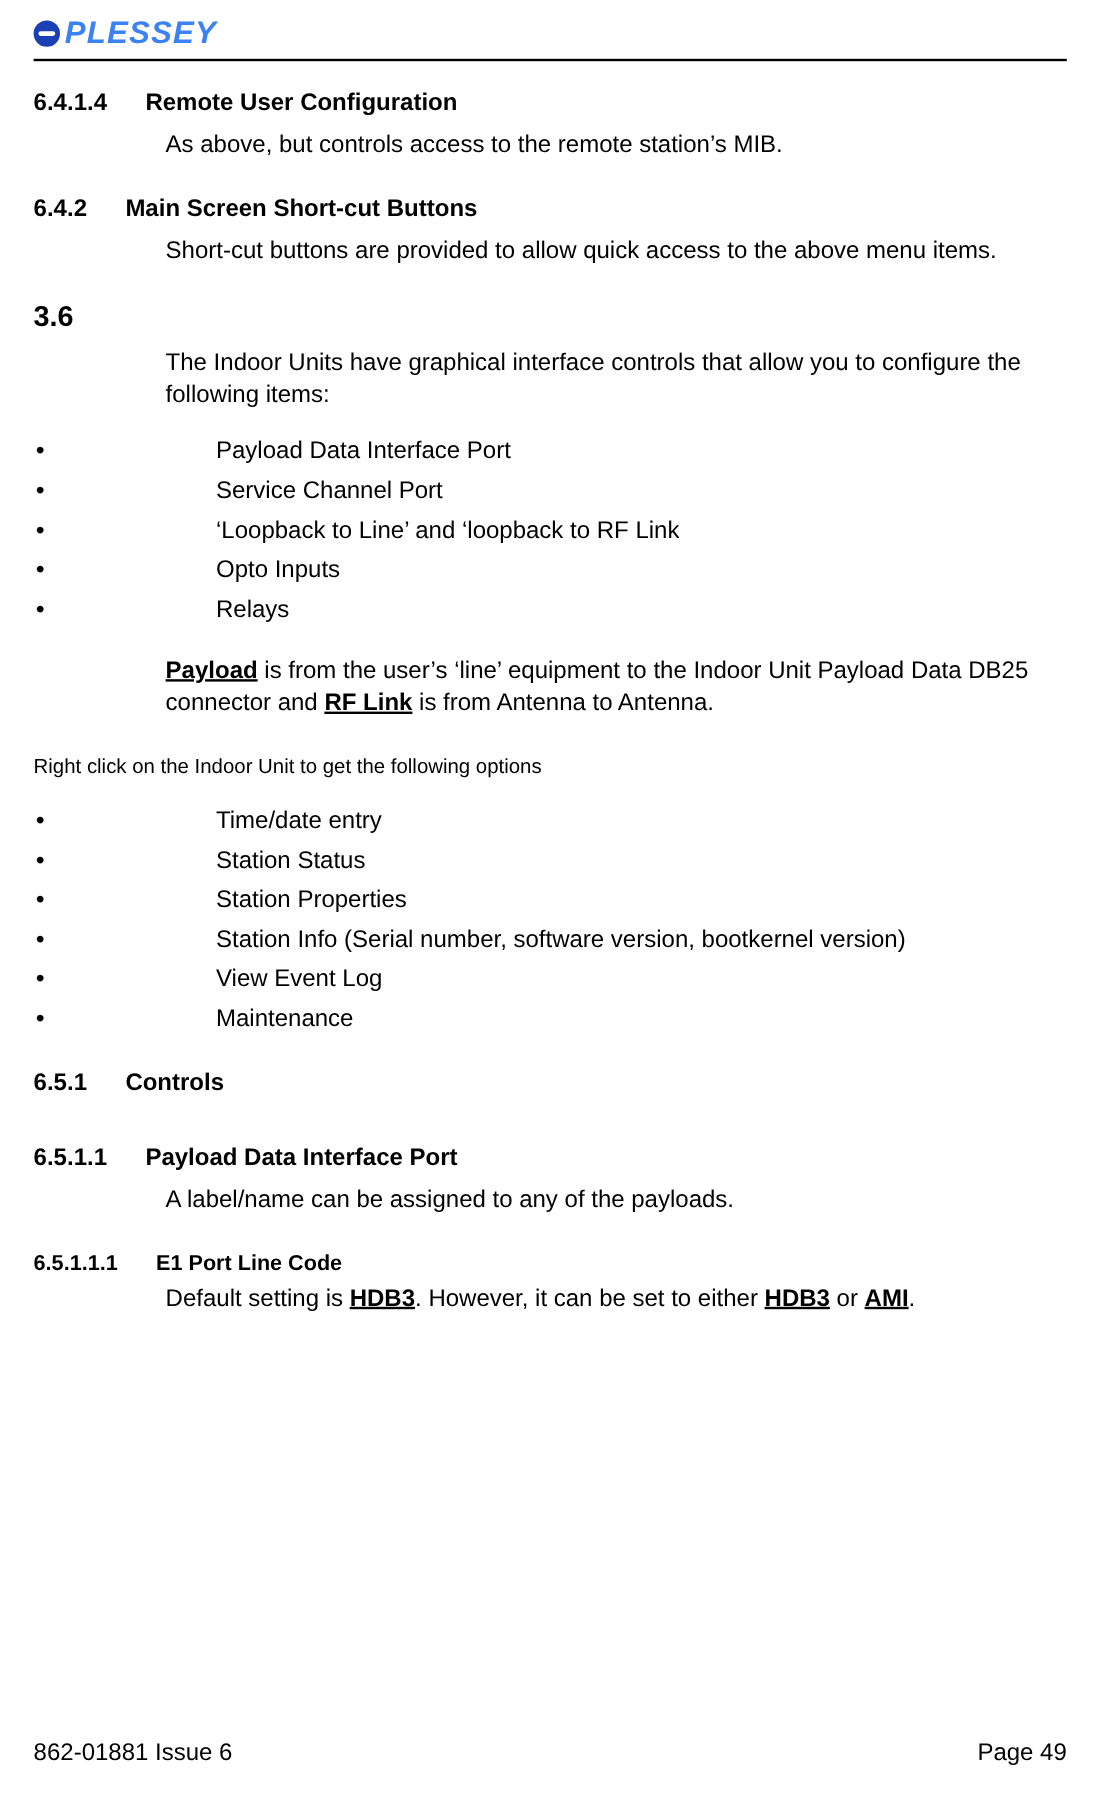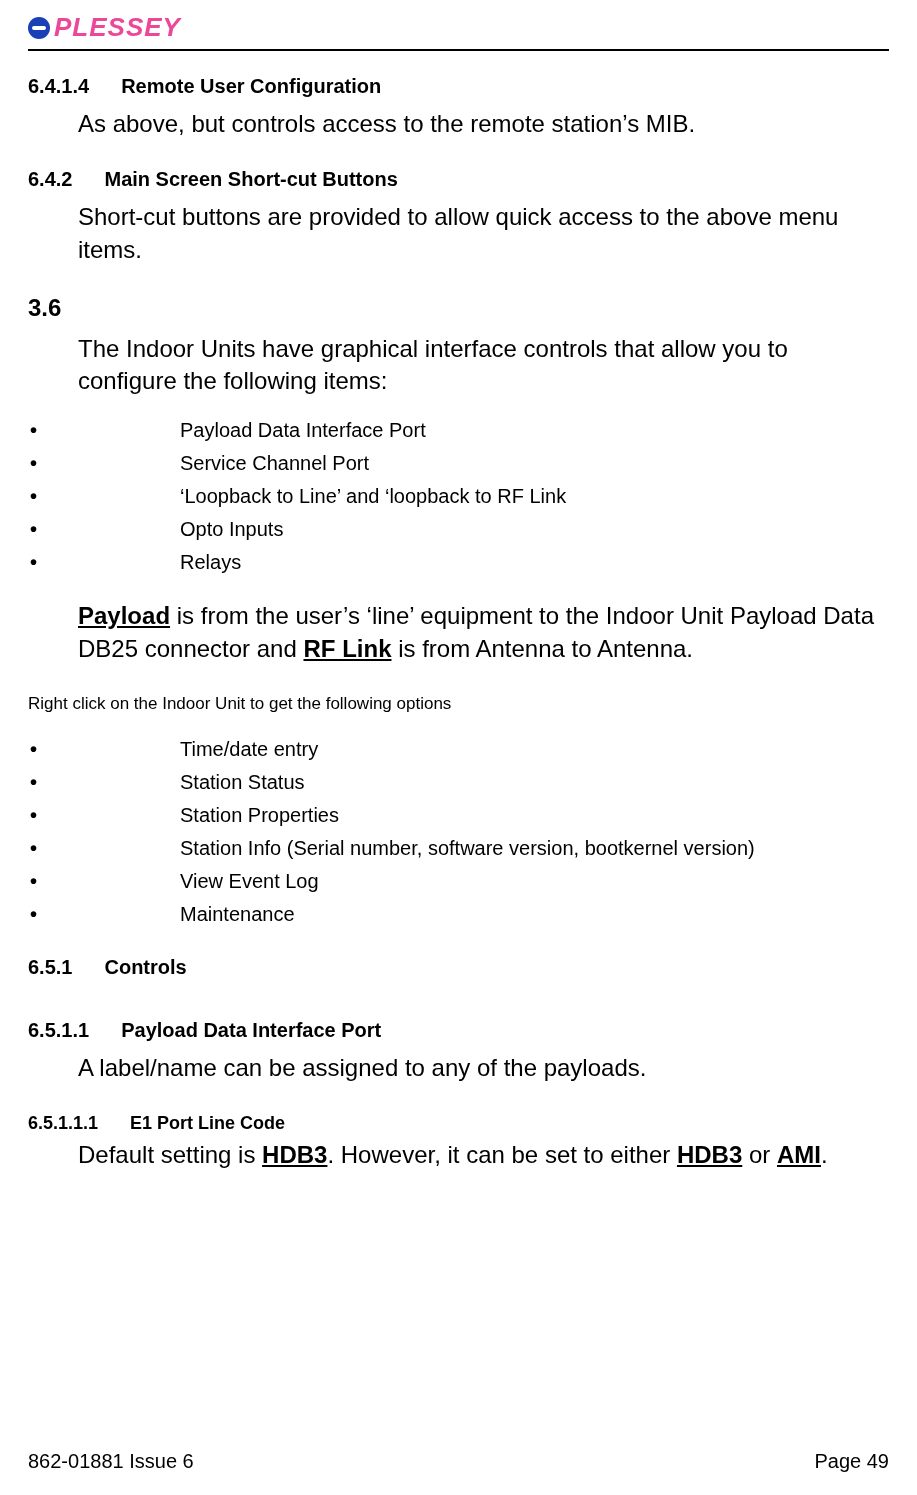--- a/index.html
+++ b/index.html
@@ -40,21 +40,21 @@
   .logo-circle::before {
     content: "";
     position: absolute;
     left: 4px; right: 4px; top: 9px; height: 4px;
     background: #fff;
     border-radius: 2px;
   }
   .logo-text {
     font-weight: 900;
     font-style: italic;
-    color: #ec4899;
+    color: #3b82f6;
     font-size: 26px;
     letter-spacing: 1px;
   }
   .doc-title {
     font-size: 21px;
   }
   .hr {
     height: 2px;
     background: #000;
     margin: 2px 0 18px 0;
@@ -72,23 +72,23 @@
     font-weight: bold;
   }
   .h-text {
     font-weight: bold;
   }
   .h-sec .h-num, .h-sec .h-text { font-size: 24px; }
   .h-sub .h-num, .h-sub .h-text { font-size: 20px; }
   .h-subsub .h-num, .h-subsub .h-text { font-size: 20px; }
   .h-subsubsub .h-num, .h-subsubsub .h-text { font-size: 18px; }
   .body-text {
-    margin-left: 50px;
+    margin-left: 110px;
     margin-top: 8px;
-    font-size: 24px;
+    font-size: 20px;
   }
   .body-text + .h-row, .list + .h-row { margin-top: 26px; }
   .sp-lg { margin-top: 36px; }
   .sp-md { margin-top: 24px; }
   .sp-sm { margin-top: 14px; }
   .left-para {
     margin-left: 0;
     margin-top: 28px;
     font-size: 17px;
   }

